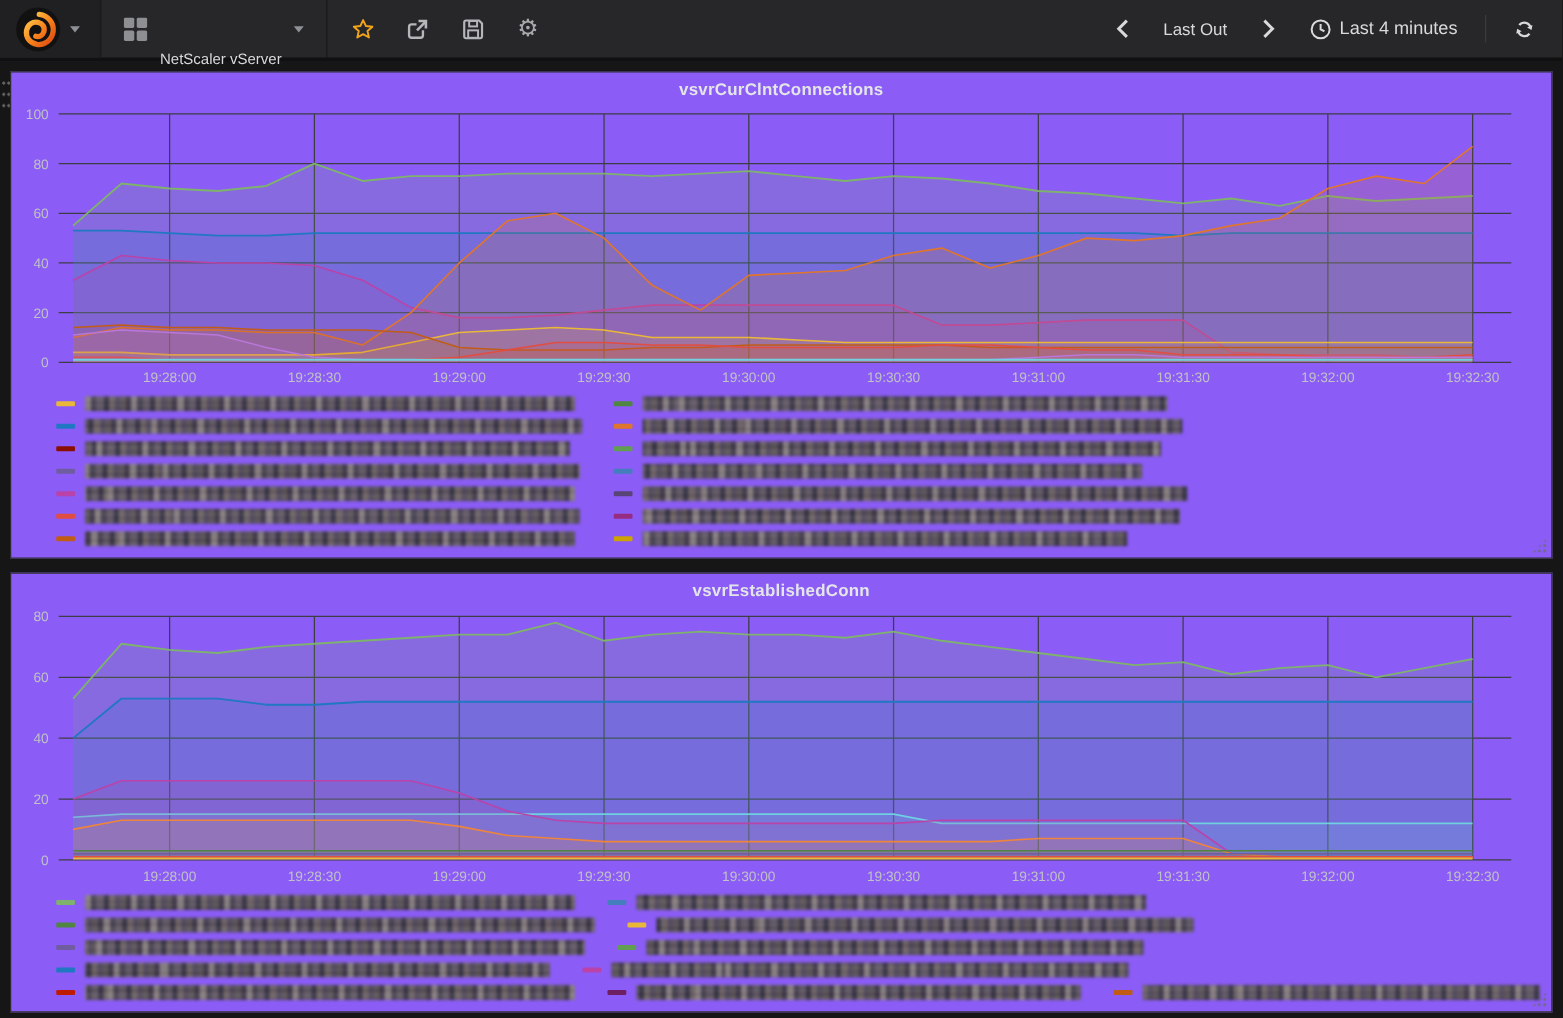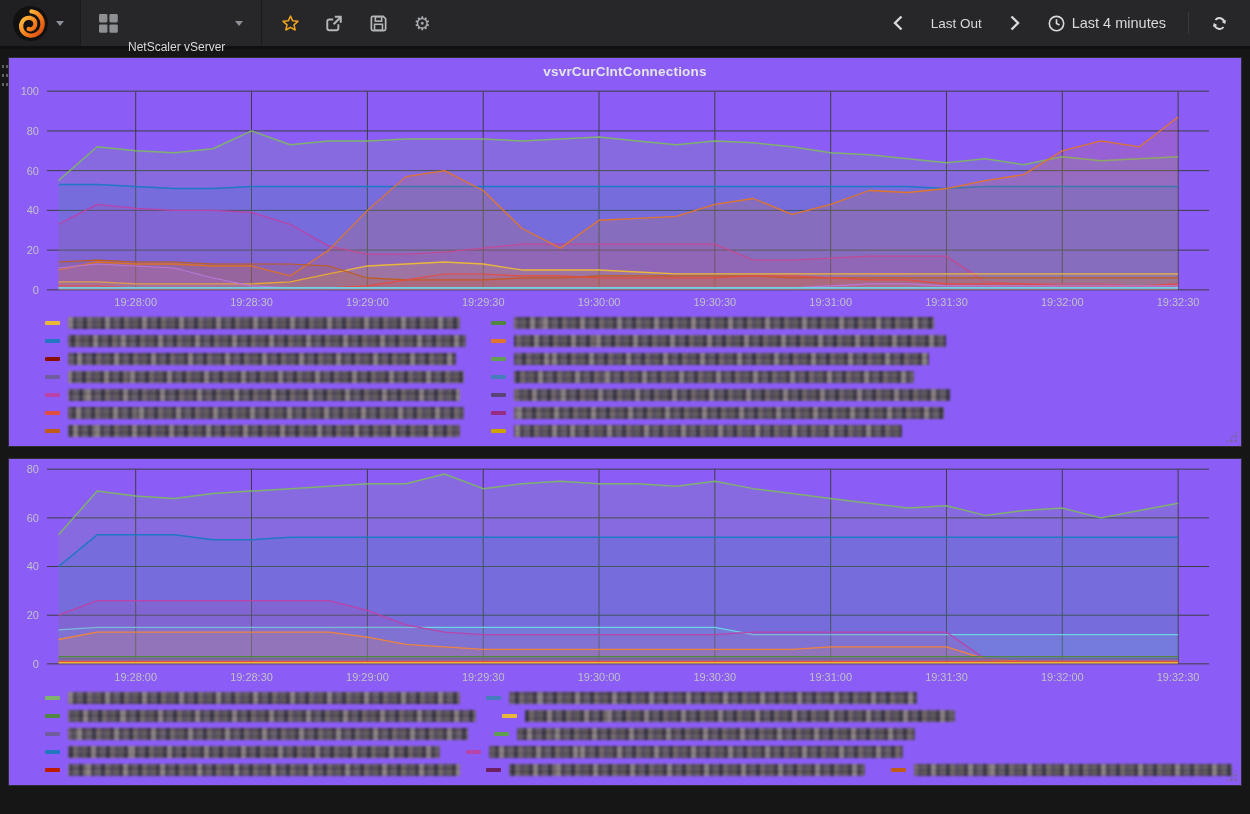--- a/index.html
+++ b/index.html
@@ -278,20 +278,21 @@
           <span class="lentry">
             <span class="lswatch" style="background: rgb(204, 163, 0);"></span>
             <span class="blb" style="width: 388px; background-position: 56px 0px, 0px 1px;"></span>
           </span>
         </div>
       </div>
     <div class="rhandle"></div>
   </section>
 
   <section class="panel">
+    <h2 class="ptitle">vsvrEstablishedConn</h2>
     <svg class="chart" height="228" viewBox="0 0 1234 228">
         <line x1="38" x2="1202" y1="205.0" y2="205.0" class="grid-line"></line>
         <text x="30" y="209.0" text-anchor="end" class="ylab">0</text>
         <line x1="38" x2="1202" y1="156.3" y2="156.3" class="grid-line"></line>
         <text x="30" y="160.3" text-anchor="end" class="ylab">20</text>
         <line x1="38" x2="1202" y1="107.5" y2="107.5" class="grid-line"></line>
         <text x="30" y="111.5" text-anchor="end" class="ylab">40</text>
         <line x1="38" x2="1202" y1="58.8" y2="58.8" class="grid-line"></line>
         <text x="30" y="62.8" text-anchor="end" class="ylab">60</text>
         <line x1="38" x2="1202" y1="10.0" y2="10.0" class="grid-line"></line>

